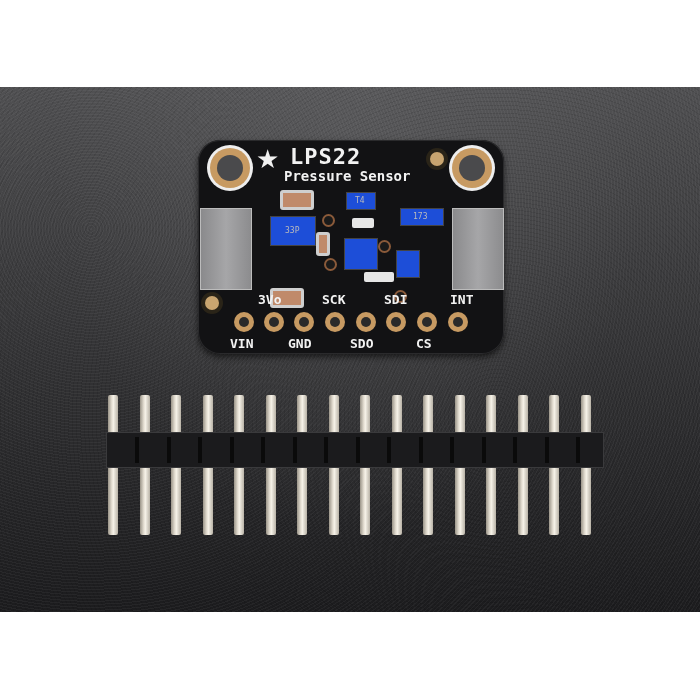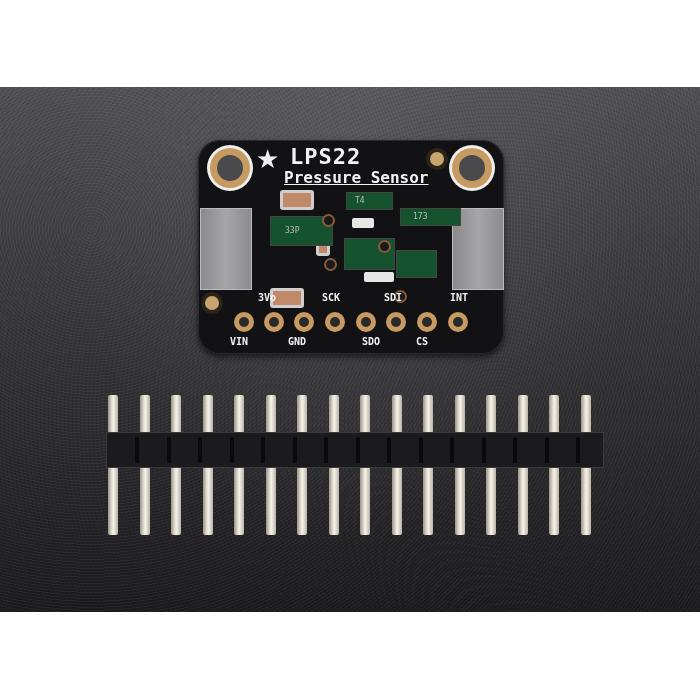--- a/index.html
+++ b/index.html
@@ -28,27 +28,27 @@
     background:#c79a62; box-shadow:0 0 0 3px #eeeeee;
   }
   .mount-hole::after {
     content:""; position:absolute; left:7px; top:7px; width:26px; height:26px; border-radius:50%;
     background:#4a4a4c;
   }
   .small-pad { position:absolute; width:14px; height:14px; border-radius:50%; background:#c9a570; box-shadow:0 0 0 4px #2a2418; }
   .star { position:absolute; color:#f0f0f0; font-size:26px; line-height:1; }
   .silk { position:absolute; color:#f2f2f2; font-family:"DejaVu Sans Mono", monospace; font-weight:bold; white-space:nowrap; }
   .title { font-size:22px; letter-spacing:1px; }
-  .subtitle { font-size:16px;text-decoration:underline; }
-  .pinlabel { font-size:10px; }
+  .subtitle { font-size:14px; }
+  .pinlabel { font-size:13px; }
   .connector {
     position:absolute; width:50px; height:80px; background:linear-gradient(90deg,#8a8a8c,#a6a6a8,#8c8c8e);
     border:1px solid #bcbcbc;
   }
-  .chip { position:absolute; background:#14532d; border:1px solid #444;padding-left:17px; }
+  .chip { position:absolute; background:#1d4ed8; border:1px solid #444; }
   .chip-label { position:absolute; color:#bbb; font-size:8px; font-family:"DejaVu Sans Mono", monospace; }
   .cap { position:absolute; background:#c08a6a; border:3px solid #cfcfcf; border-radius:3px; }
   .res { position:absolute; background:#e6e6e6; border-radius:2px; }
   .via { position:absolute; width:9px; height:9px; border-radius:50%; border:2px solid #8a5a3a; background:#1a1a1a; }
   .pin-hole {
     position:absolute; width:20px; height:20px; border-radius:50%; background:#c79a62;
   }
   .pin-hole::after { content:""; position:absolute; left:5px; top:5px; width:10px; height:10px; border-radius:50%; background:#2a2a2a; }
   .on-label { position:absolute; color:#f2f2f2; font-size:11px; font-weight:bold; }
   
@@ -117,21 +117,21 @@
     <div class="pin-hole" style="left:66px; top:172px;"></div>
     <div class="pin-hole" style="left:96px; top:172px;"></div>
     <div class="pin-hole" style="left:127px; top:172px;"></div>
     <div class="pin-hole" style="left:158px; top:172px;"></div>
     <div class="pin-hole" style="left:188px; top:172px;"></div>
     <div class="pin-hole" style="left:219px; top:172px;"></div>
     <div class="pin-hole" style="left:250px; top:172px;"></div>
 
     <div class="silk pinlabel" style="left:32px; top:196px;">VIN</div>
     <div class="silk pinlabel" style="left:90px; top:196px;">GND</div>
-    <div class="silk pinlabel" style="left:164px; top:196px;">SDO</div>
+    <div class="silk pinlabel" style="left:152px; top:196px;">SDO</div>
     <div class="silk pinlabel" style="left:218px; top:196px;">CS</div>
   </div>
 
   <div class="header-strip" style="top:293px;">
     <div class="pin" style="left:10px;"></div>
     <div class="pin" style="left:42px;"></div>
     <div class="pin" style="left:73px;"></div>
     <div class="pin" style="left:105px;"></div>
     <div class="pin" style="left:136px;"></div>
     <div class="pin" style="left:168px;"></div>

